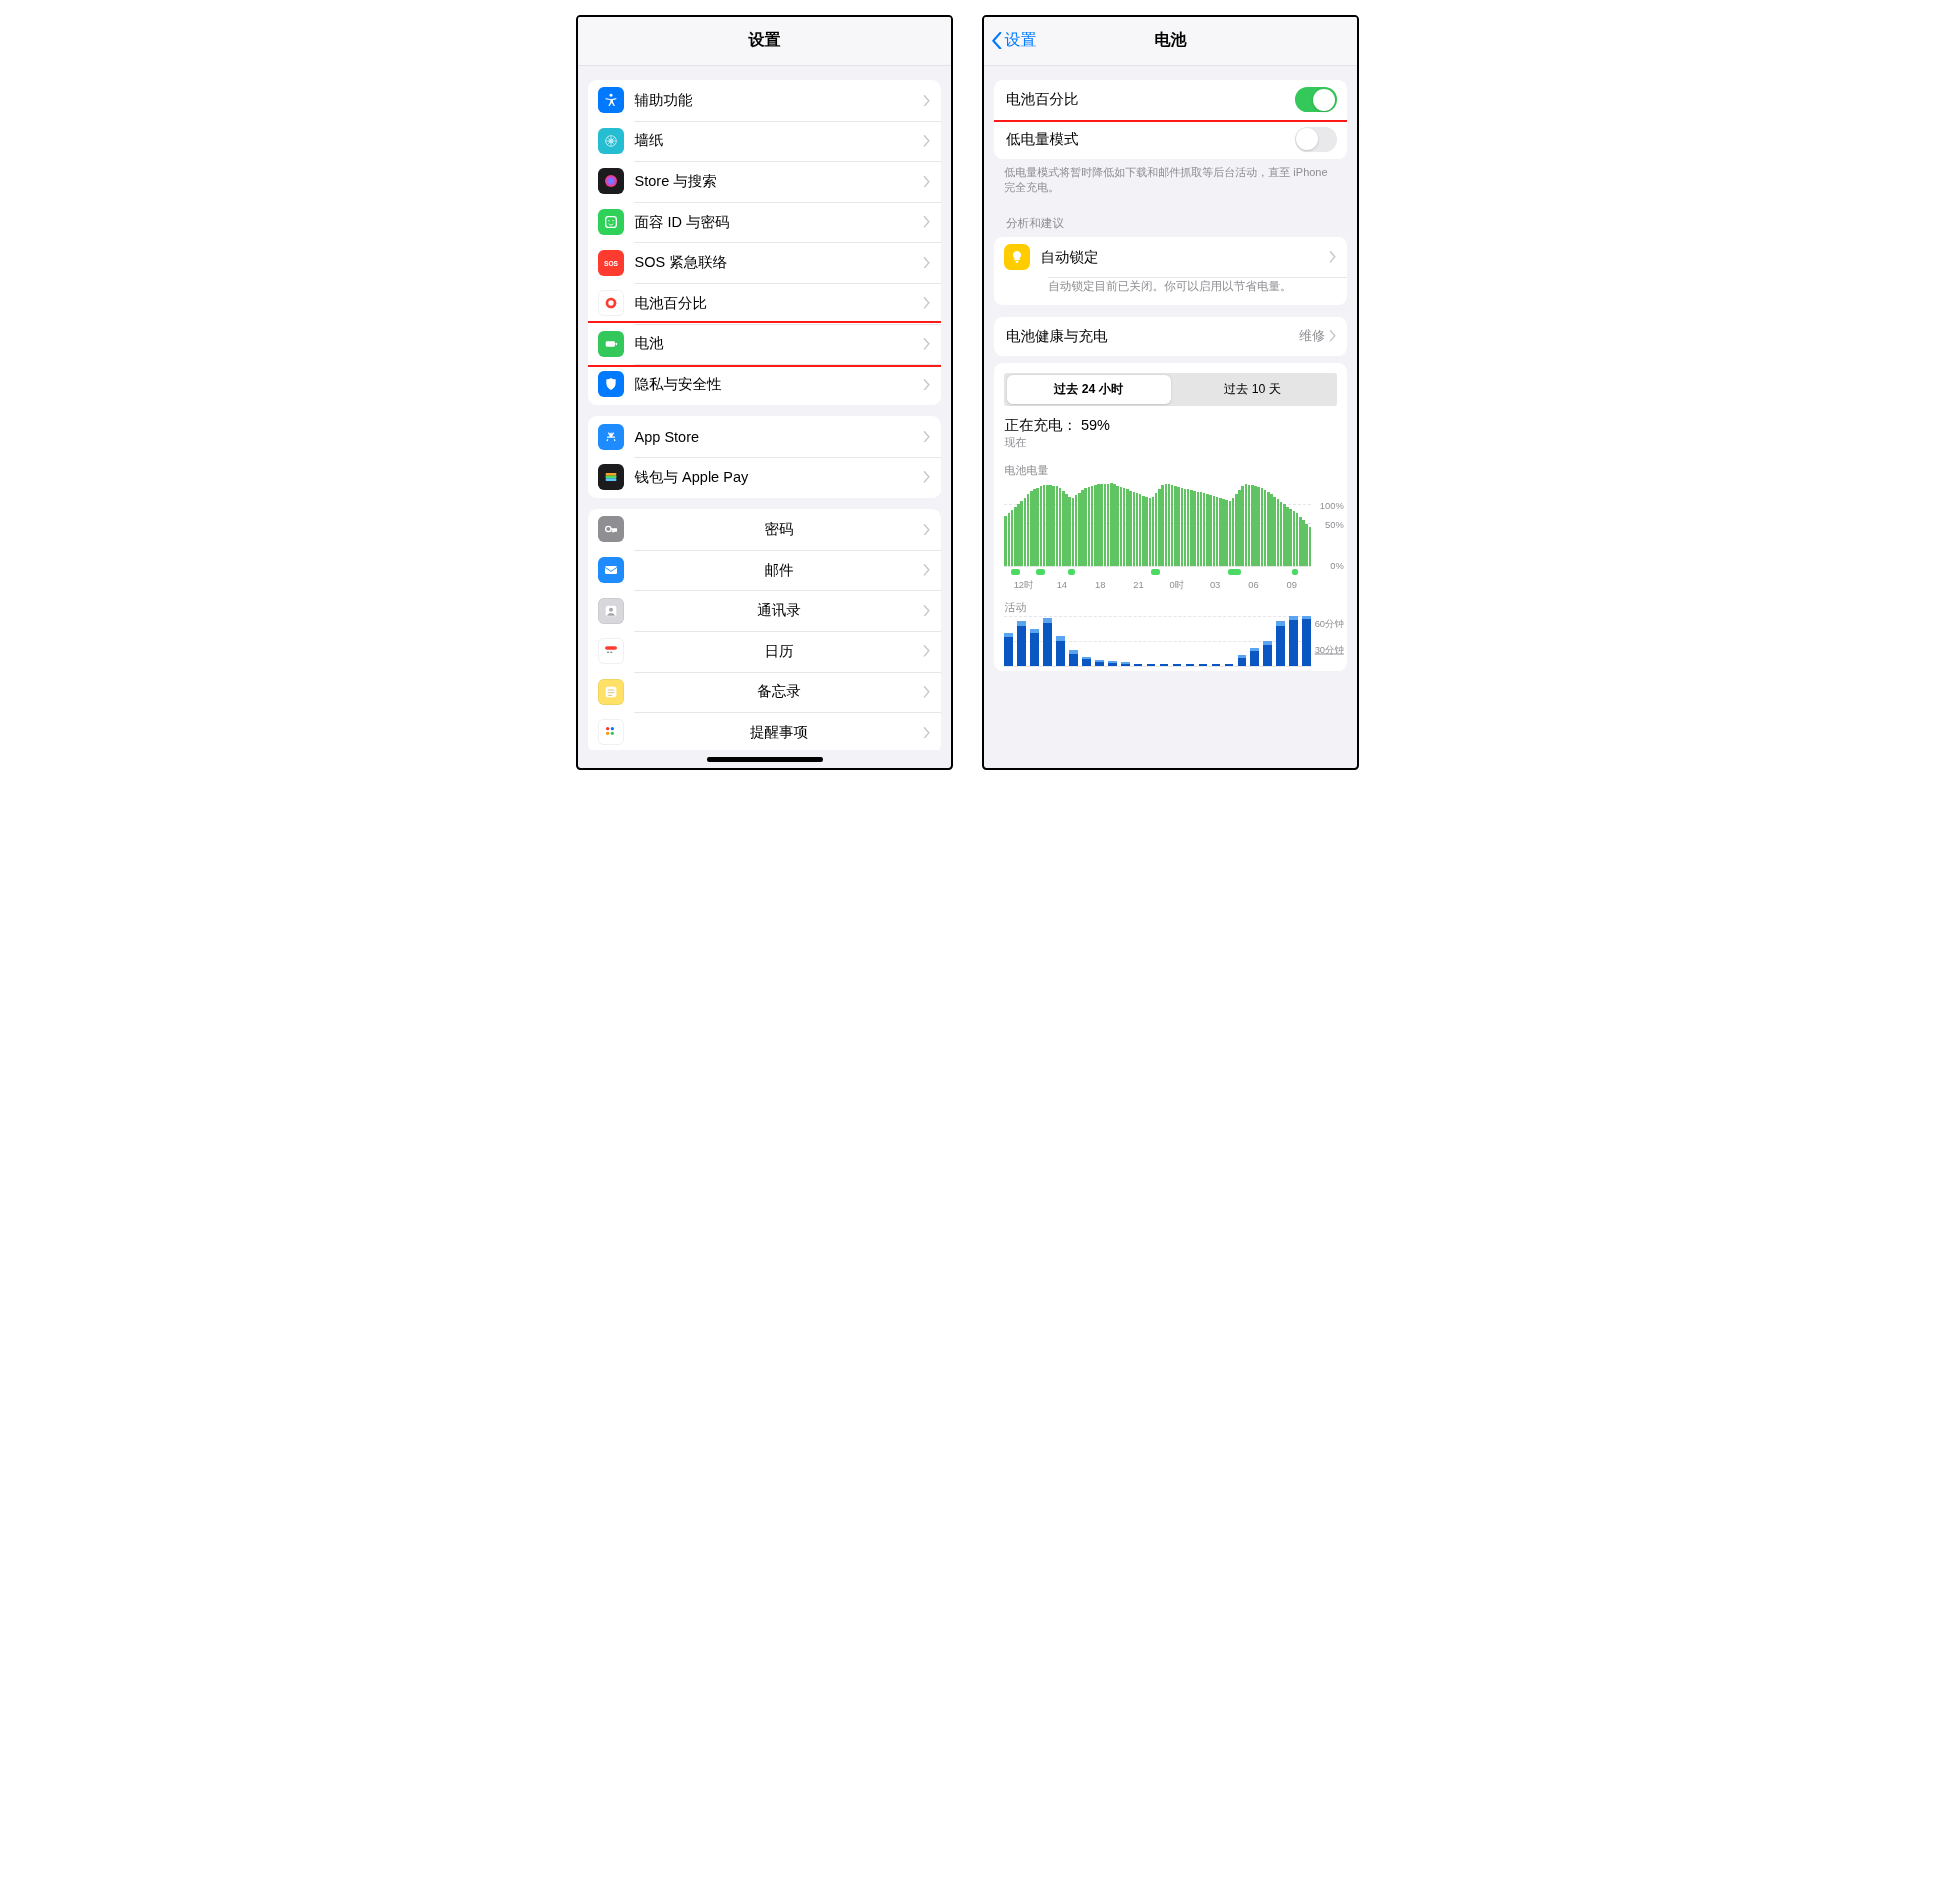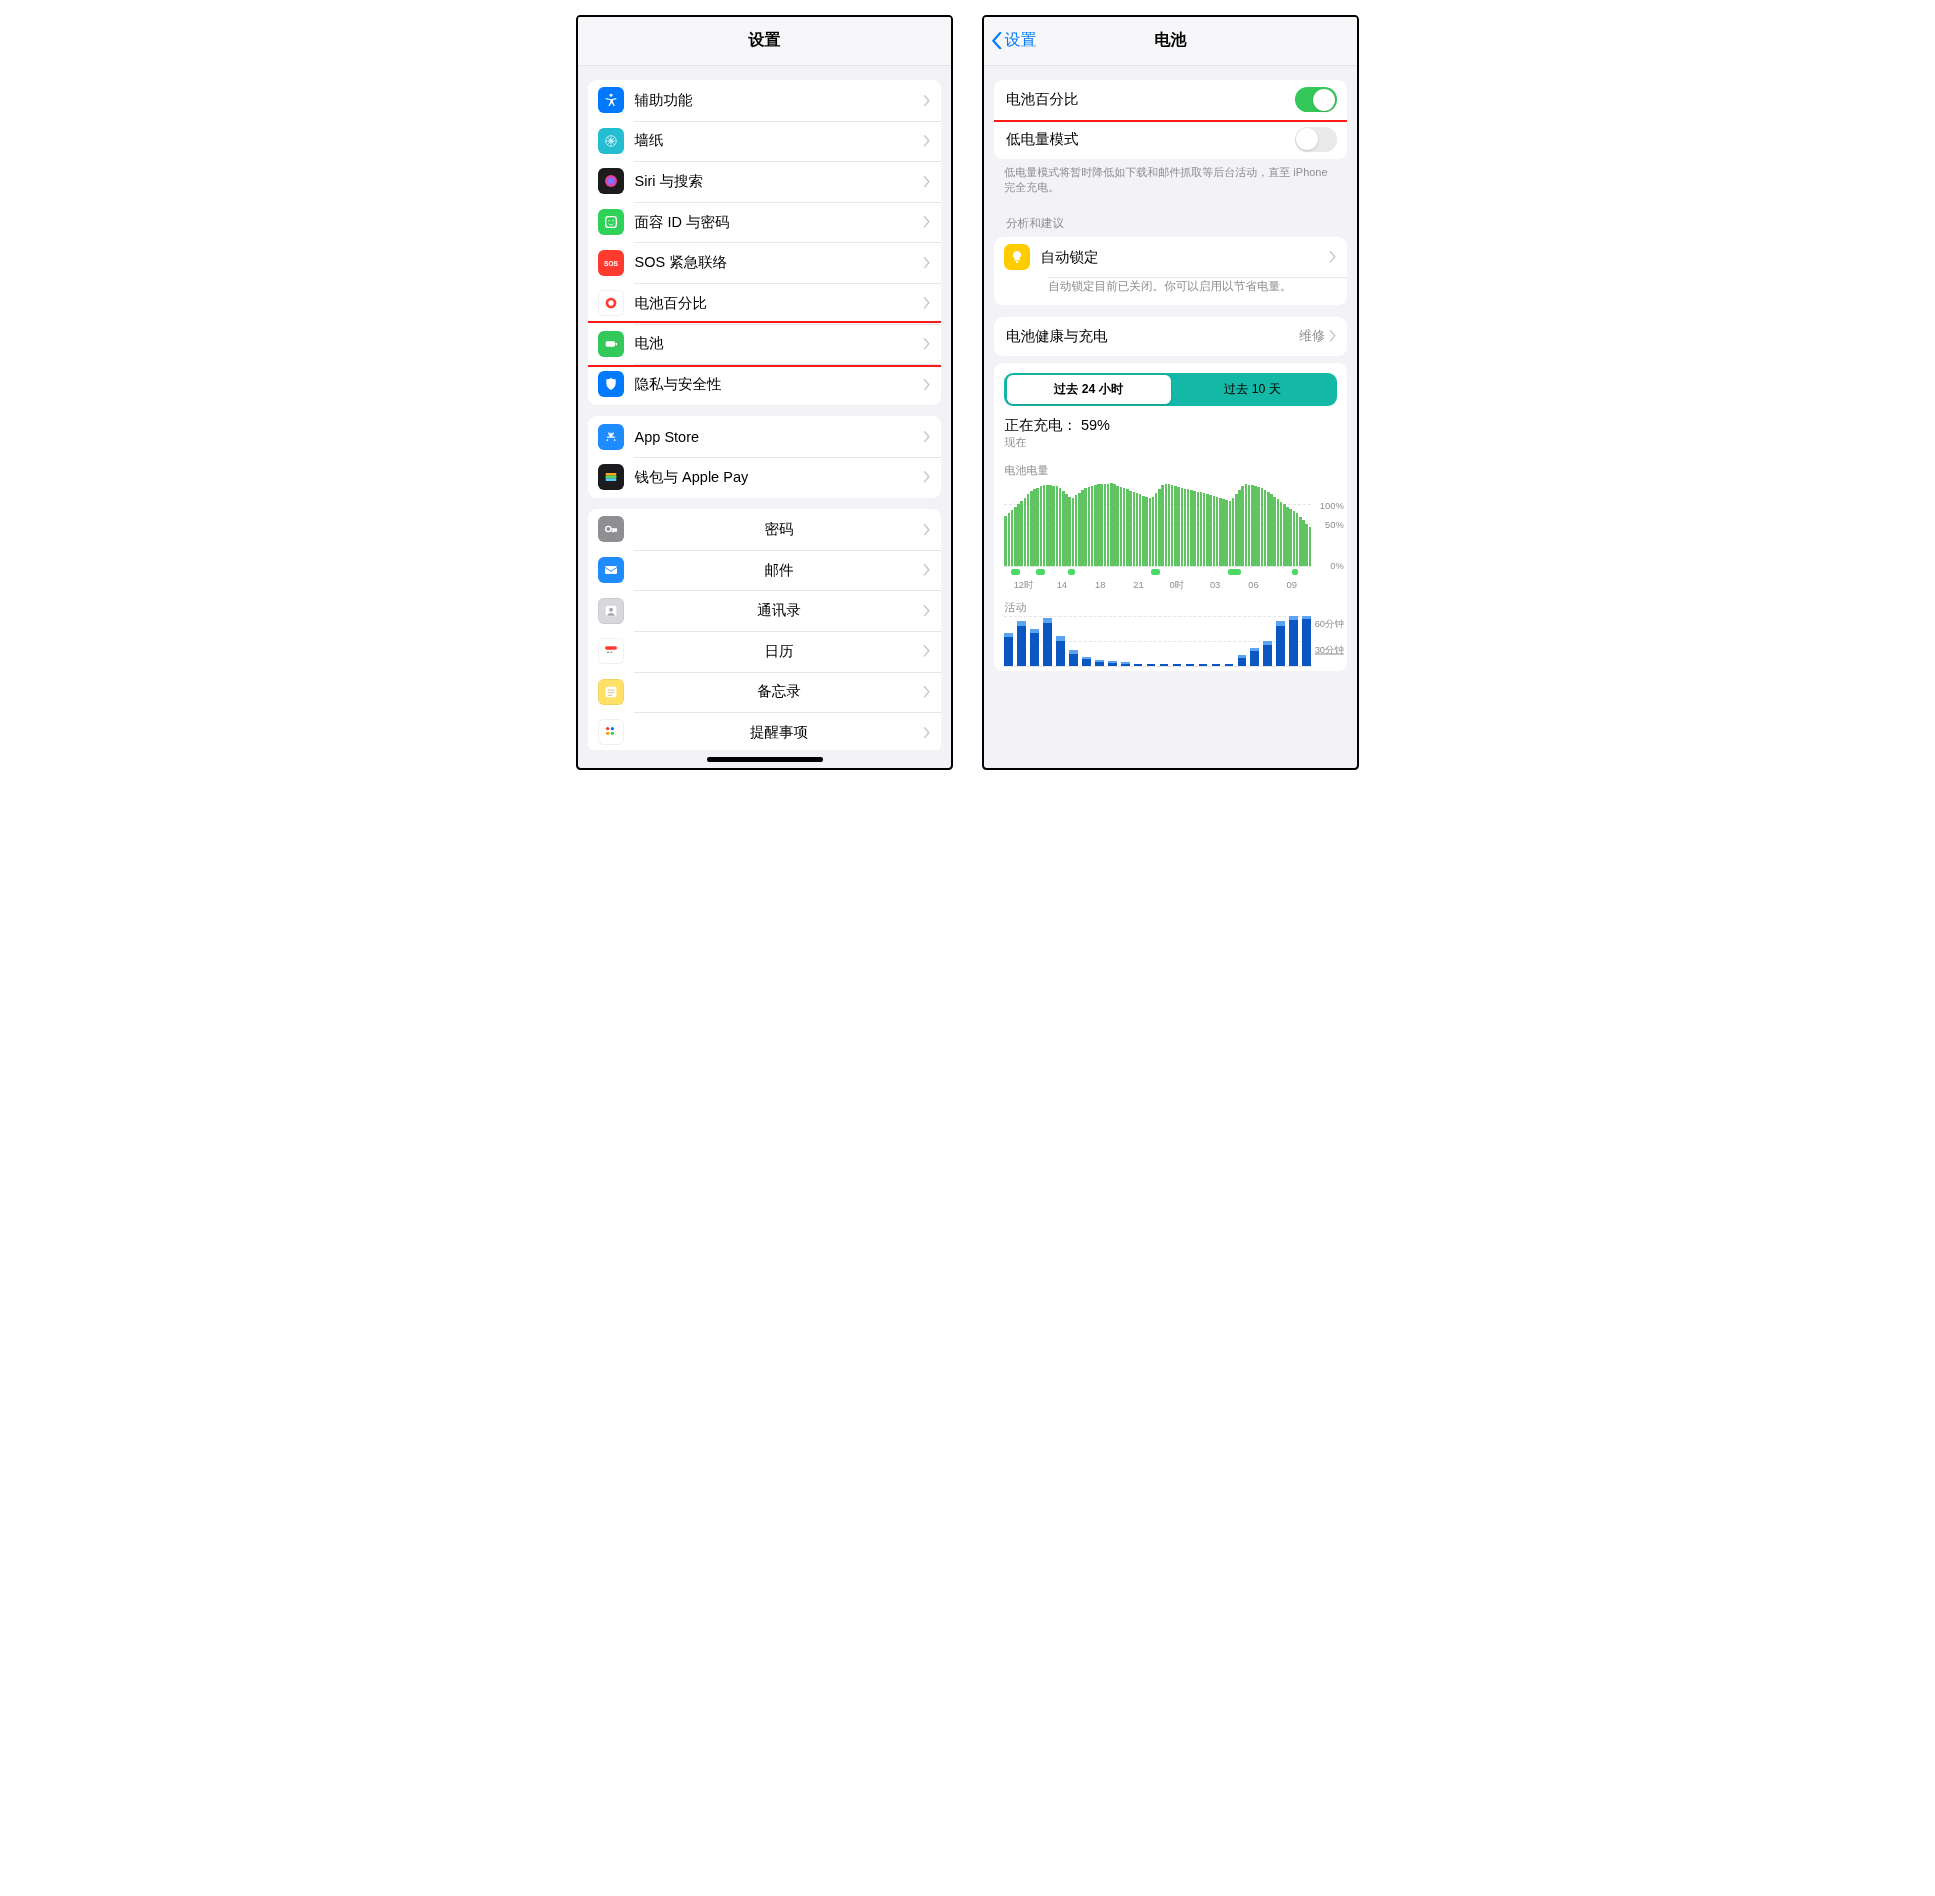--- a/index.html
+++ b/index.html
@@ -124,22 +124,22 @@
     line-height: 1.5;
     position: relative;
   }
   .inset-row::before {
     content:"";
     position:absolute; left:54px; right:0; top:0; height:0.7px; background:#e5e5ea;
   }
   
   .segmented {
     display:flex;
-    background: #14b8a6;
-    border-radius: 9px;
+    background: #e5e5e5;
+    border-radius: 3px;
     padding: 2.2px;
     margin: 10.2px 10.2px 7.3px 10.2px;
   }
   .seg {
     flex:1;
     text-align:center;
     padding: 5.8px 0;
     font-size: 12.3px;
     color: #000;
     border-radius: 5.8px;
@@ -228,21 +228,21 @@
               <defs>
                 <radialGradient id="sg">
                   <stop offset="0%" stop-color="#34a8ff"></stop>
                   <stop offset="50%" stop-color="#a259ff"></stop>
                   <stop offset="100%" stop-color="#ff375f"></stop>
                 </radialGradient>
               </defs>
               <circle cx="12" cy="12" r="9" fill="url(#sg)"></circle>
             </svg>
           </div>
-          <div class="label">Siri 与搜索</div>
+          <div class="label">Store 与搜索</div>
           <div class="chevron">
             <svg viewBox="0 0 10 16">
               <path d="M2 1l6 7-6 7" fill="none" stroke="#c7c7cc" stroke-width="2" stroke-linecap="round"></path>
             </svg>
           </div>
         </div>
         <div class="row">
           <div class="icon" style="background:#30d158;">
             <svg viewBox="0 0 24 24">
               <rect x="4" y="4" width="16" height="16" rx="4" fill="none" stroke="#fff" stroke-width="2"></rect>

